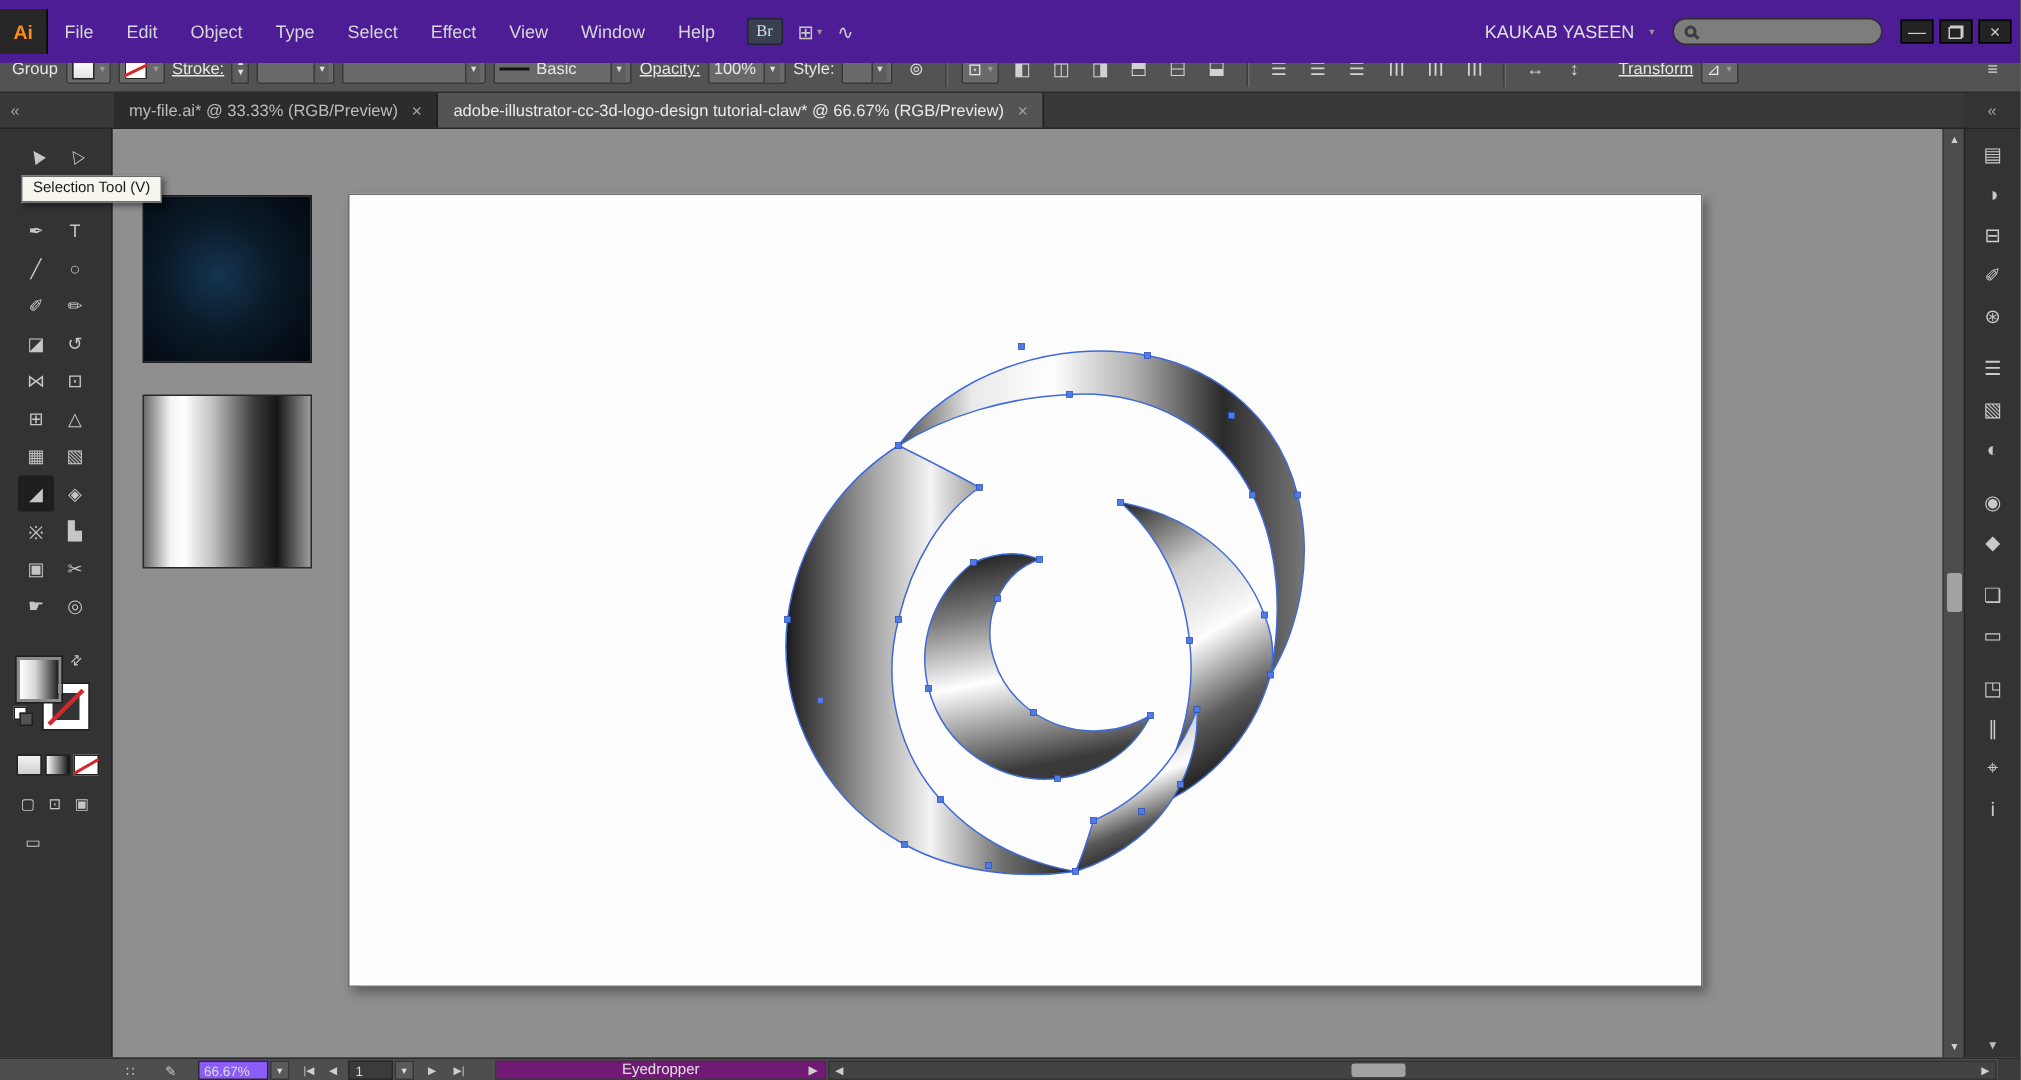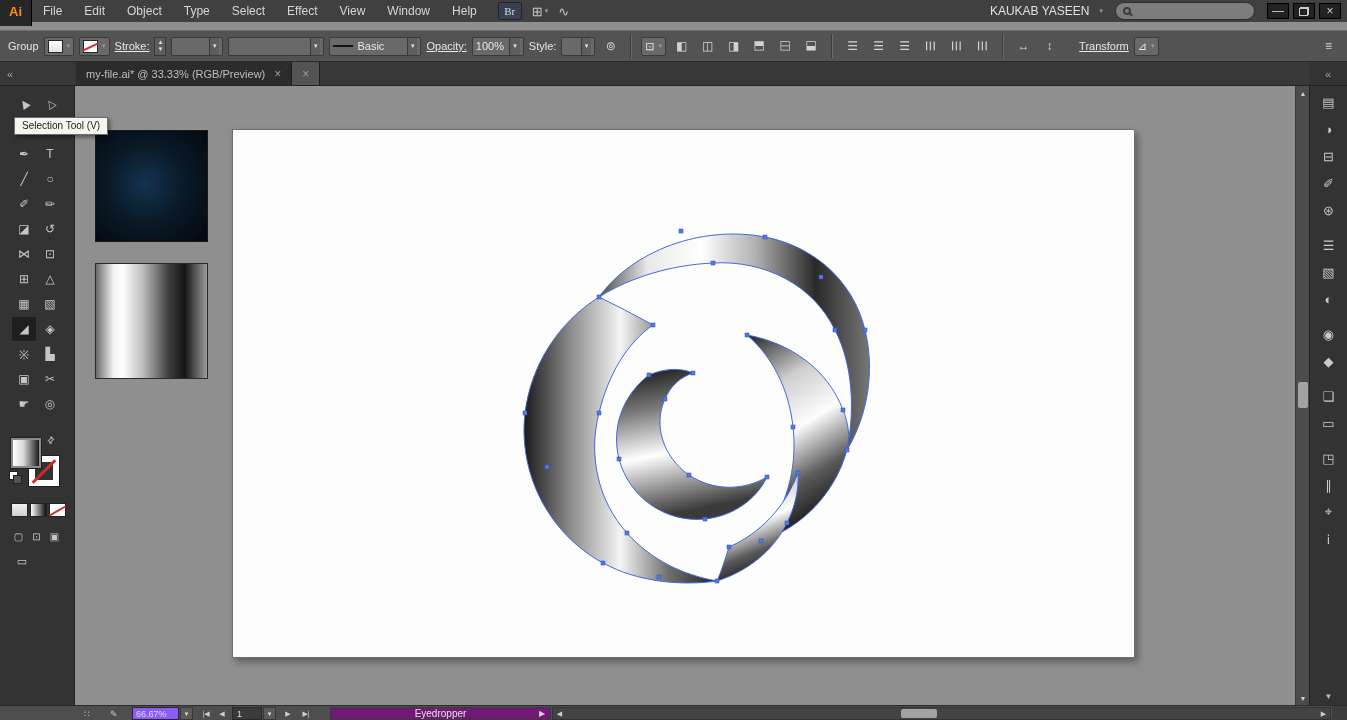--- a/index.html
+++ b/index.html
@@ -1,21 +1,21 @@
 <!DOCTYPE html>
 <html><head>
 <meta charset="utf-8">
 <style>
   * { margin:0; padding:0; box-sizing:border-box; }
   html,body { background:#444; }
   body { font-family:"Liberation Sans", sans-serif; }
   .app { position:relative; width:1347px; height:720px; overflow:hidden; background:#8f8f8f; user-select:none; }
 
   
-  .menubar { position:absolute; top:0; left:0; right:0; height:22px; background:#404040; display:flex; align-items:center; color:#d6d6d6; font-size:12px; z-index:30; }
+  .menubar { position:absolute; top:0; left:0; right:0; height:42px; background:#4c1d95; display:flex; align-items:center; color:#d6d6d6; font-size:12px; z-index:30; }
   .ai-badge { width:32px; height:30px; background:#262626; color:#ff8a1e; font-weight:bold; display:flex; align-items:center; justify-content:center; font-size:13px; border-right:1px solid #000; }
   .menu-item { padding:17px 11px; height:100%; display:flex; align-items:center; cursor:default; }
   .mb-icon { margin-left:10px; display:flex; align-items:center; gap:2px; color:#bfc6d4; }
   .br-badge { width:24px; height:18px; background:#39404f; color:#d4dcf5; font-size:11px; border:1px solid #20242e; border-radius:2px; display:flex; align-items:center; justify-content:center;font-family:Liberation Serif, serif; }
   .mb-glyph { font-size:13px; color:#c9c9c9; }
   .mini-caret { font-size:7px; color:#9a9a9a; }
   .mb-right { margin-left:auto; display:flex; align-items:center; gap:12px; padding-right:6px; }
   .user-chip { display:flex; align-items:center; gap:10px; color:#e0e0e0; font-size:12px; }
   .searchbox { width:140px; height:18px; background:#7d7d7d; border:1px solid #2e2e2e; border-radius:10px; display:flex; align-items:center; padding:0 7px; gap:5px; }
   .mag { width:8px; height:8px; border:2px solid #3c3c3c; border-radius:50%; position:relative; flex:0 0 auto; }
@@ -256,20 +256,21 @@
     </div>
   </div>
 
   <div class="tabbar">
     <div class="tab-lead">«</div>
     <div class="tab">
       <span>my-file.ai* @ 33.33% (RGB/Preview)</span>
       <span class="tab-close">×</span>
     </div>
     <div class="tab active">
+      <span>adobe-illustrator-cc-3d-logo-design tutorial-claw* @ 66.67% (RGB/Preview)</span>
       <span class="tab-close">×</span>
     </div>
     <div class="tab-trail">«</div>
   </div>
 
   <div class="toolpanel">
     <div class="tools">
       <span class="tool">
           <span class="rot-nw">▶</span>
         </span>

